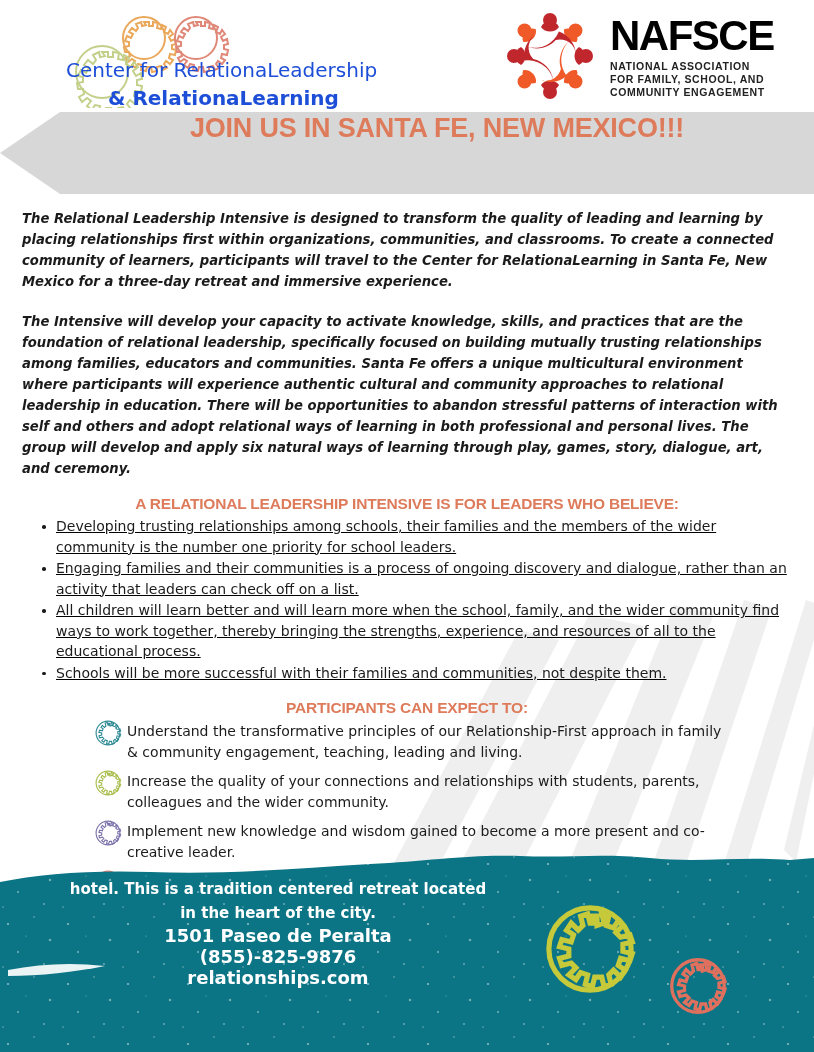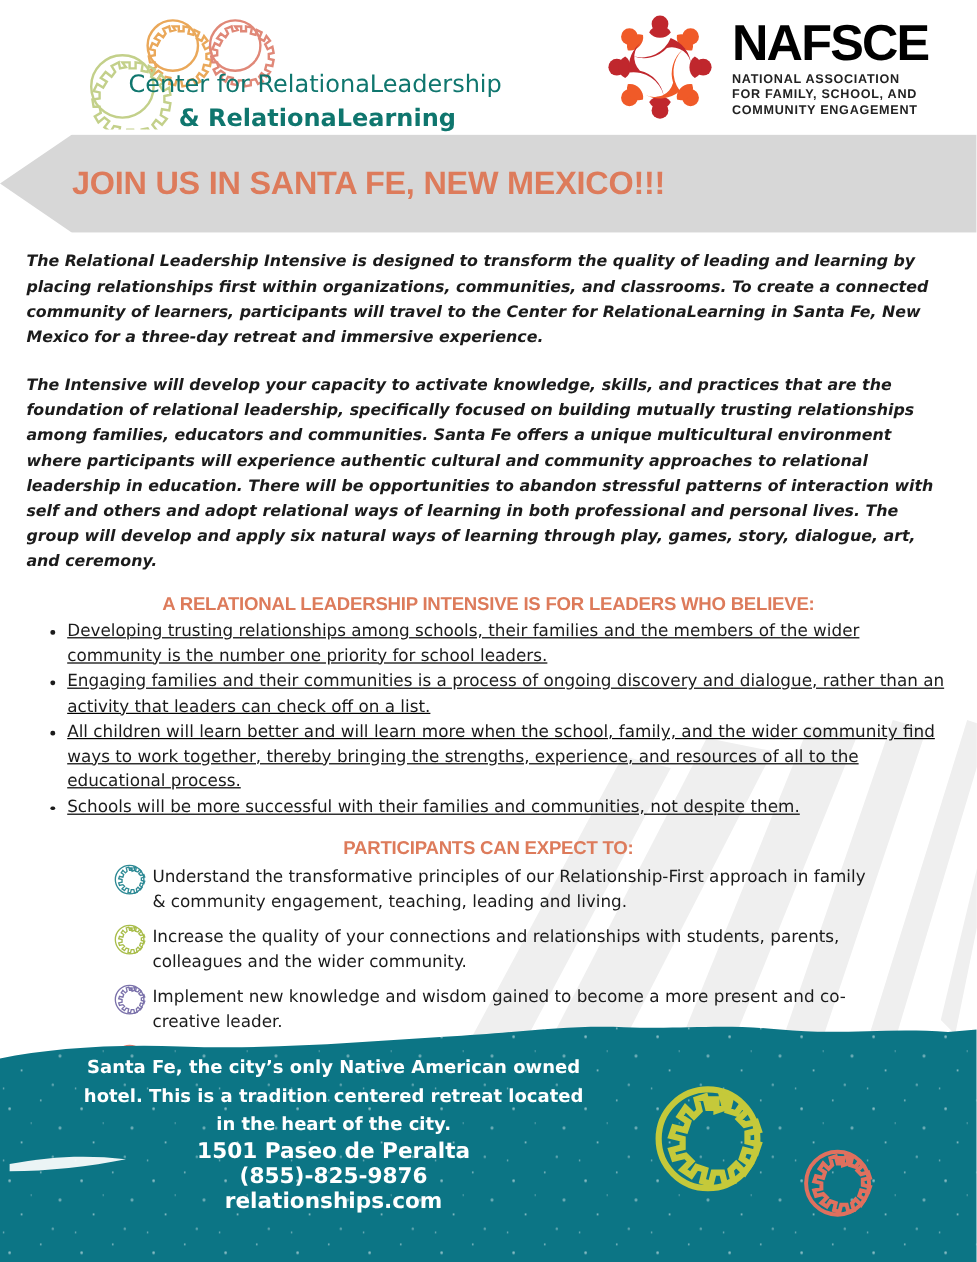--- a/index.html
+++ b/index.html
@@ -35,26 +35,25 @@
     left: 56px;
     top: 12px;
     width: 300px;
     height: 96px;
   }
   #crl-logo .crl-text {
     position: absolute;
     left: 0;
     top: 0;
     width: 300px;
-    color: #0f766e;
+    color: #1d4ed8;
     font-family: "DejaVu Sans", sans-serif;
     font-size: 20px;
     line-height: 28px;
     white-space: nowrap;
-    margin-left: 41px;
   }
   #crl-logo .crl-line1 { position: absolute; left: 10px; top: 44px; }
   #crl-logo .crl-line2 { position: absolute; left: 52px; top: 72px; font-weight: bold; }
 
   #nafsce-logo {
     position: absolute;
     left: 498px;
     top: 8px;
     width: 270px;
     height: 96px;
@@ -83,21 +82,20 @@
   }
 
   
   #banner {
     position: relative;
     height: 82px;
     z-index: 2;
     background: #d7d7d7;
     clip-path: polygon(60px 0, 814px 0, 814px 82px, 60px 82px, 0 41px);
     display: flex;
-    flex-direction: column;
     justify-content: center;
     padding-left: 60px;
   }
   #banner-line1 {
     font-family: "Liberation Sans", sans-serif;
     font-weight: bold;
     font-size: 27px;
     letter-spacing: -0.2px;
     color: #dd7b5b;
     line-height: 32px;
@@ -435,21 +433,20 @@
         C40,22 90,18 150,20
         C230,23 300,16 370,12
         C430,9 470,2 520,4
         C570,6 600,1 650,6
         C700,11 740,4 790,8
         L814,6 L814,200 L0,200 Z" fill="url(#speck)"></path>
     <path d="M8,118 C40,112 70,110 105,114 C75,120 40,124 8,124 Z" fill="#ffffff" opacity="0.92"></path>
   </svg>
 
   <div id="footer-text">
-    <div class="footer-main">Santa Fe, the city’s only Native American owned</div>
     <div class="footer-main">hotel. This is a tradition centered retreat located</div>
     <div class="footer-main">in the heart of the city.</div>
     <div class="footer-small">1501 Paseo de Peralta</div>
     <div class="footer-small">(855)-825-9876</div>
     <div class="footer-small">relationships.com</div>
   </div>
 </div>
 
 <svg id="footer-circle-large" viewBox="0 0 40 40" aria-hidden="true">
   <g fill="none" stroke="#c5c93a" stroke-width="2.2">

